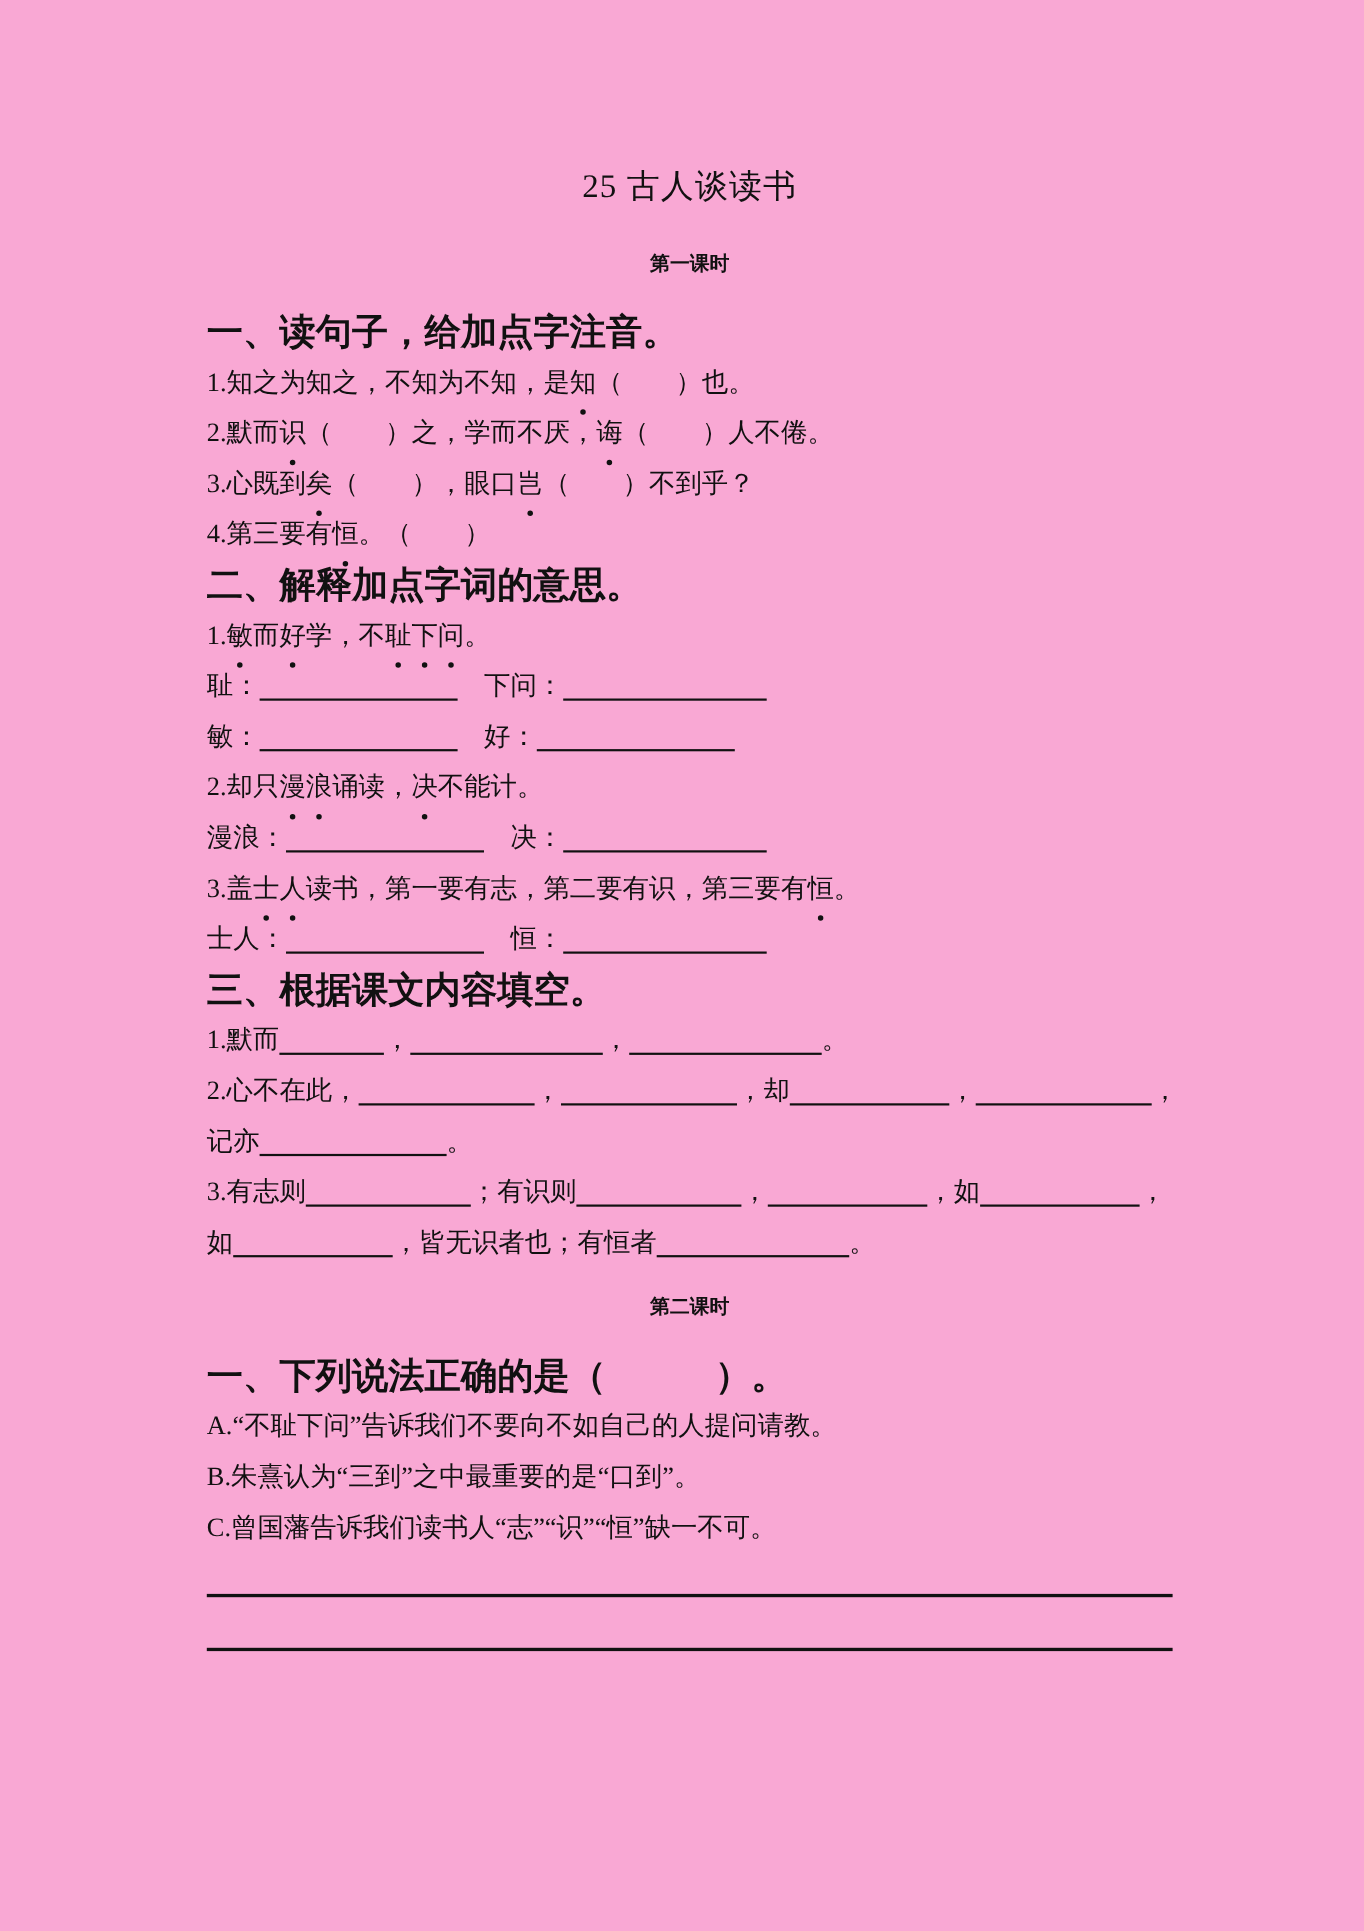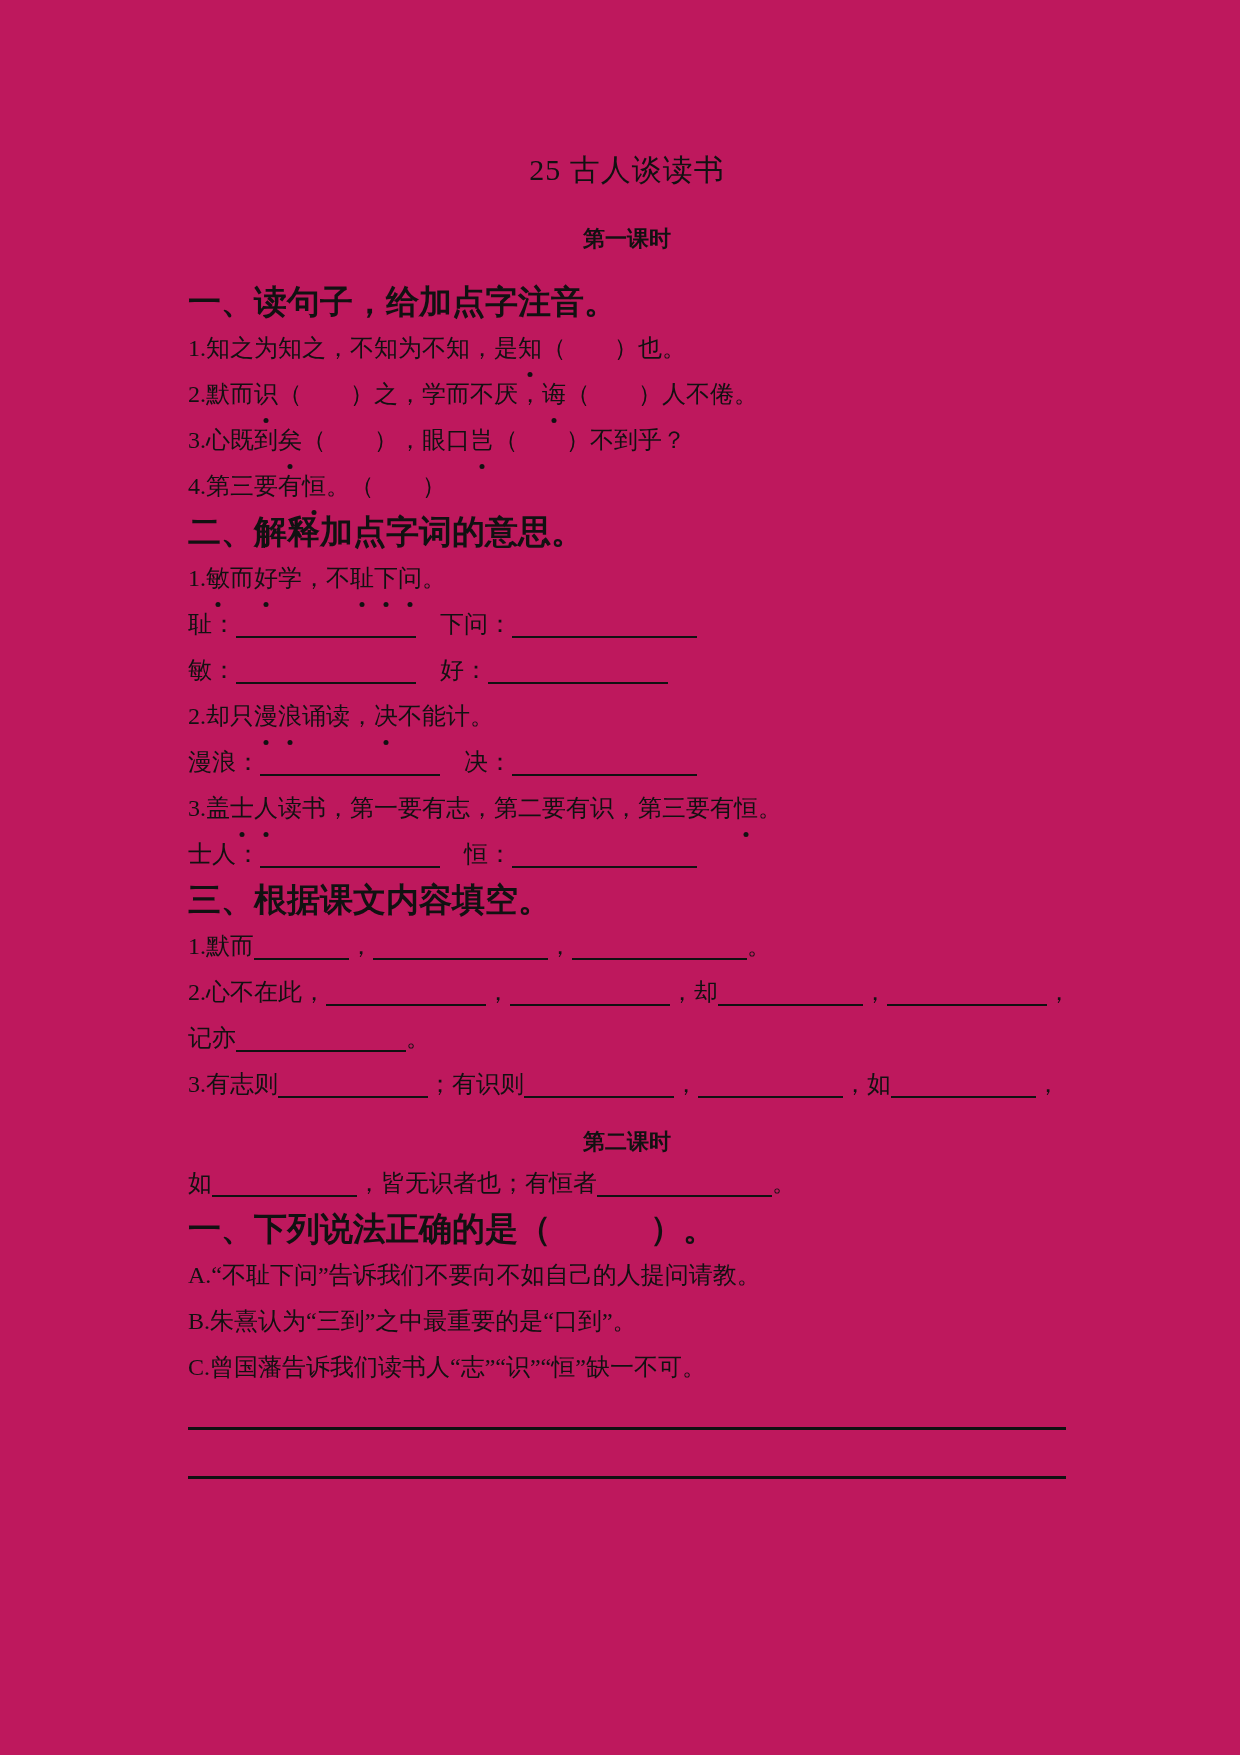--- a/index.html
+++ b/index.html
@@ -4,21 +4,21 @@
 <style>
   html, body {
     margin: 0;
     padding: 0;
     background: #ffffff;
   }
   .page {
     position: relative;
     width: 1240px;
     height: 1755px;
-    background: #be185d;
+    background: #f9a8d4;
     color: #111111;
     box-sizing: border-box;
     padding: 150px 0 0 188px;
     font-family: "Liberation Serif", "DejaVu Serif", serif;
     overflow: hidden;
   }
   .content {
     width: 878px;
   }
   .blk {
@@ -26,21 +26,21 @@
   }
   .b-title {
     font-size: 30px;
     line-height: 40px;
     text-align: center;
     letter-spacing: 1px;
   }
   .b-subtitle {
     font-family: "Liberation Sans", "DejaVu Sans", sans-serif;
     font-weight: bold;
-    font-size: 22px;
+    font-size: 18px;
     line-height: 36px;
     text-align: center;
     margin-top: 31px;
   }
   .b-body + .b-subtitle { margin-top: 17px; }
   .b-heading {
     font-family: "Liberation Sans", "DejaVu Sans", sans-serif;
     font-weight: bold;
     font-size: 33px;
     line-height: 46px;
@@ -98,22 +98,22 @@
       <div class="blk b-body"><span>敏：</span><span class="blank" style="width: 180px;"></span><span>　</span><span>好：</span><span class="blank" style="width: 180px;"></span></div>
       <div class="blk b-body"><span>2.却只</span><span class="dot">漫</span><span class="dot">浪</span><span>诵读，</span><span class="dot">决</span><span>不能计。</span></div>
       <div class="blk b-body"><span>漫浪：</span><span class="blank" style="width: 180px;"></span><span>　</span><span>决：</span><span class="blank" style="width: 185px;"></span></div>
       <div class="blk b-body"><span>3.盖</span><span class="dot">士</span><span class="dot">人</span><span>读书，第一要有志，第二要有识，第三要有</span><span class="dot">恒</span><span>。</span></div>
       <div class="blk b-body"><span>士人：</span><span class="blank" style="width: 180px;"></span><span>　</span><span>恒：</span><span class="blank" style="width: 185px;"></span></div>
       <div class="blk b-heading"><span>三、根据课文内容填空。</span></div>
       <div class="blk b-body"><span>1.默而</span><span class="blank" style="width: 95px;"></span><span>，</span><span class="blank" style="width: 175px;"></span><span>，</span><span class="blank" style="width: 175px;"></span><span>。</span></div>
       <div class="blk b-body"><span>2.心不在此，</span><span class="blank" style="width: 160px;"></span><span>，</span><span class="blank" style="width: 160px;"></span><span>，却</span><span class="blank" style="width: 145px;"></span><span>，</span><span class="blank" style="width: 160px;"></span><span>，</span></div>
       <div class="blk b-body"><span>记亦</span><span class="blank" style="width: 170px;"></span><span>。</span></div>
       <div class="blk b-body"><span>3.有志则</span><span class="blank" style="width: 150px;"></span><span>；有识则</span><span class="blank" style="width: 150px;"></span><span>，</span><span class="blank" style="width: 145px;"></span><span>，如</span><span class="blank" style="width: 145px;"></span><span>，</span></div>
+      <div class="blk b-body"><span>如</span><span class="blank" style="width: 145px;"></span><span>，皆无识者也；有恒者</span><span class="blank" style="width: 175px;"></span><span>。</span></div>
       <div class="blk b-subtitle"><span>第二课时</span></div>
-      <div class="blk b-body"><span>如</span><span class="blank" style="width: 145px;"></span><span>，皆无识者也；有恒者</span><span class="blank" style="width: 175px;"></span><span>。</span></div>
       <div class="blk b-heading"><span>一、下列说法正确的是（　　　）。</span></div>
       <div class="blk b-body"><span>A.“不耻下问”告诉我们不要向不如自己的人提问请教。</span></div>
       <div class="blk b-body"><span>B.朱熹认为“三到”之中最重要的是“口到”。</span></div>
       <div class="blk b-body"><span>C.曾国藩告诉我们读书人“志”“识”“恒”缺一不可。</span></div>
       <div class="blk b-rule"></div>
       <div class="blk b-rule"></div>
     </div>
 </div>
 
 </body></html>

